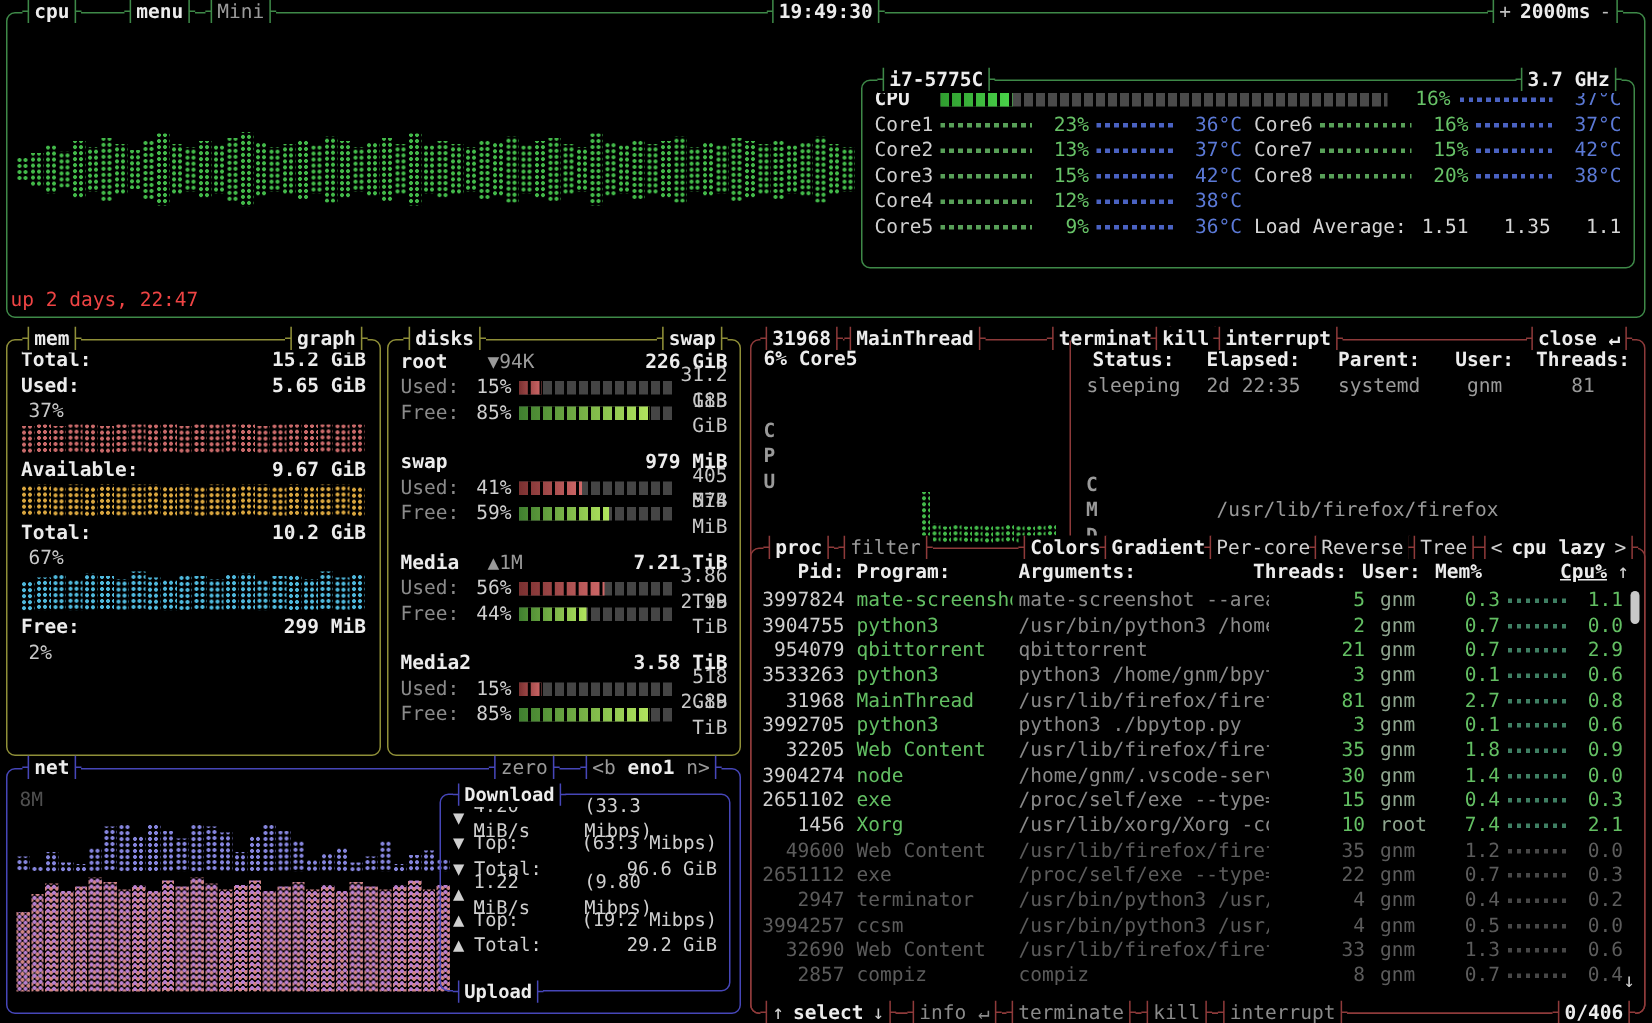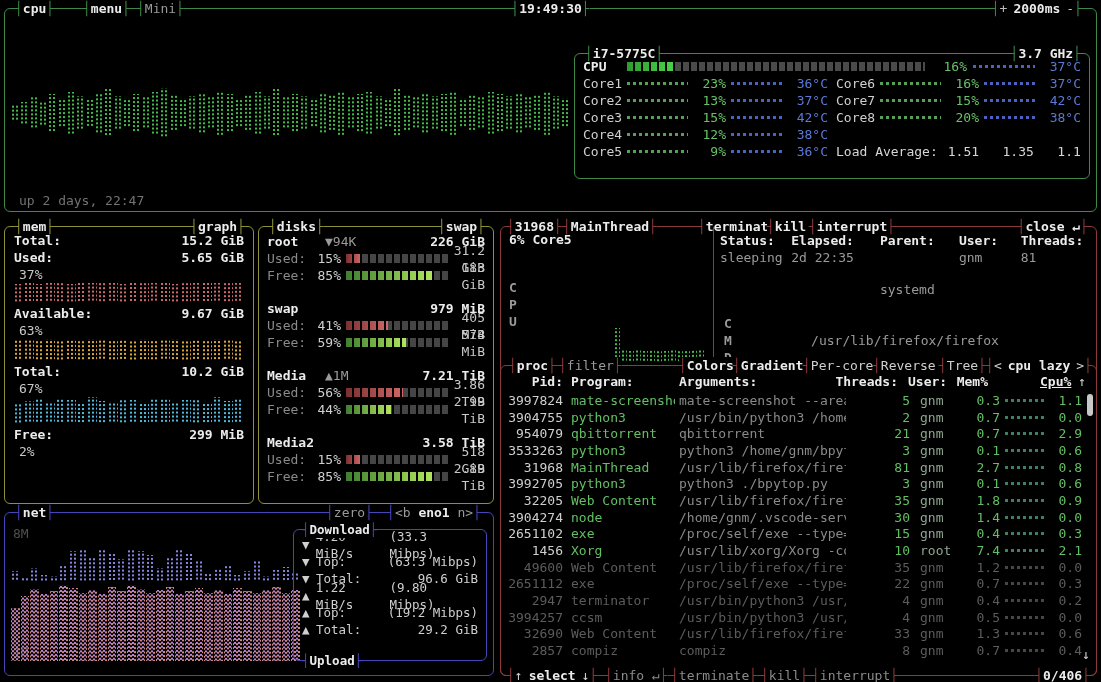--- a/index.html
+++ b/index.html
@@ -8,21 +8,21 @@
   font-family:"DejaVu Sans Mono",monospace;font-size:13px;line-height:17px;color:#bfbfbf}
 b{color:#ececec;font-weight:bold}
 .box{position:absolute;border:1px solid;border-radius:6px;background:#000}
 .bt,.bb{position:absolute;display:flex;background:#000;white-space:pre;height:17px;align-items:center}
 .bt{top:-9px}.bb{bottom:-9px}
 .tk{font-style:normal}
 #cpu-box{top:8px;left:4px;width:1093px;height:204px;border-color:#3e8948}
 #cpu-box .tk{color:#3e8948}
 #cpu-sub{position:absolute;top:44px;right:6px;width:516px;height:126px;border:1px solid #3e8948;border-radius:6px}
 #cpu-graph{position:absolute;left:6px;top:48px;width:560px;height:112px;display:flex}
-#uptime{position:absolute;left:14px;bottom:2px;color:#737373}
+#uptime{position:absolute;left:2px;bottom:2px;color:#ef4444}
 #cpu-rows{padding:4px 8px 0}
 .crow{display:flex;height:17px;align-items:center}
 .crow .cl{width:36px}
 #cpu-meter{flex:1;margin:0 8px;height:9px;position:relative;
   background:repeating-linear-gradient(90deg,#4a4a4a 0 6px,#000 6px 8px)}
 #cpu-meter i{position:absolute;left:0;top:0;bottom:0;
   background:repeating-linear-gradient(90deg,transparent 0 6px,#000 6px 8px),linear-gradient(90deg,#2f9c2f,#4ad34a)}
 .pctv{width:34px;text-align:right;color:#67c267}
 .tdots{width:62px;height:3px;margin:0 6px;align-self:center;
   background:repeating-linear-gradient(90deg,#4a62c2 0 3px,transparent 3px 6px)}
@@ -75,21 +75,21 @@
 #proc-box .tk{color:#8e3a3a}
 #det-left{position:absolute;left:0;top:0;width:212px;height:138px}
 #det-cpu-label{position:absolute;left:8px;top:4px;white-space:pre}
 .vert{position:absolute;width:9px;word-break:break-all;line-height:17px;color:#9a9a9a;font-weight:bold}
 #det-vert-cpu{left:8px;top:52px}
 #det-graph{position:absolute;left:22px;bottom:3px;width:182px;height:36px;display:flex;align-items:flex-end}
 #det-div{position:absolute;left:212px;top:0;height:138px;border-left:1px solid #8e3a3a}
 #det-right{position:absolute;left:213px;top:0;right:0;height:138px}
 #det-heads{display:flex;padding:5px 6px 0}
 #det-vals{display:flex;padding:0 6px;color:#9a9a9a}
-.drh,.drv{text-align:left}
+.drh,.drv{text-align:center}
 #det-mem-row{position:absolute;top:57px;left:0;right:0;display:flex;justify-content:center;align-items:center;white-space:pre}
 #det-mem-meter{display:inline-flex;align-items:center;margin:0 8px}
 .mm-g{width:38px;height:4px;background:repeating-linear-gradient(90deg,#4f4f4f 0 2px,transparent 2px 5px)}
 .mm-fill{width:88px;height:11px;background-image:radial-gradient(#3fc43f 1.2px,transparent 1.5px);background-size:4px 4px}
 #det-vert-cmd{left:10px;top:88px}
 #det-cmdline{position:absolute;top:105px;left:0;right:0;text-align:center;color:#9a9a9a}
 #proc-sub{position:absolute;left:-1px;right:-1px;top:138px;bottom:-1px;border:1px solid #8e3a3a;border-radius:6px}
 #proc-sub .tk{color:#8e3a3a}
 #phead{display:flex;padding:7px 10px 0 6px;height:24px}
 .col-pid{width:56px;text-align:right}
@@ -306,21 +306,20 @@
         <span class="gbar" style="height: 94%; background-image: radial-gradient(rgb(201, 106, 106) 1.1px, transparent 1.5px); background-size: 4px 4px; background-position: 0px 100%;"></span>
         <span class="gbar" style="height: 95%; background-image: radial-gradient(rgb(201, 106, 106) 1.1px, transparent 1.5px); background-size: 4px 4px; background-position: 0px 100%;"></span>
         <span class="gbar" style="height: 93%; background-image: radial-gradient(rgb(201, 106, 106) 1.1px, transparent 1.5px); background-size: 4px 4px; background-position: 0px 100%;"></span>
         <span class="gbar" style="height: 96%; background-image: radial-gradient(rgb(201, 106, 106) 1.1px, transparent 1.5px); background-size: 4px 4px; background-position: 0px 100%;"></span>
         <span class="gbar" style="height: 94%; background-image: radial-gradient(rgb(201, 106, 106) 1.1px, transparent 1.5px); background-size: 4px 4px; background-position: 0px 100%;"></span>
       </div>
       <div class="mline">
         <b>Available:</b>
         <b>9.67 GiB</b>
       </div>
-      <div class="mpct">63%</div>
       <div class="mgraph" style="height: 22px;">
         <span class="gbar" style="height: 90%; background-image: radial-gradient(rgb(217, 166, 63) 1.1px, transparent 1.5px); background-size: 4px 4px; background-position: 0px 100%;"></span>
         <span class="gbar" style="height: 94%; background-image: radial-gradient(rgb(217, 166, 63) 1.1px, transparent 1.5px); background-size: 4px 4px; background-position: 0px 100%;"></span>
         <span class="gbar" style="height: 92%; background-image: radial-gradient(rgb(217, 166, 63) 1.1px, transparent 1.5px); background-size: 4px 4px; background-position: 0px 100%;"></span>
         <span class="gbar" style="height: 96%; background-image: radial-gradient(rgb(217, 166, 63) 1.1px, transparent 1.5px); background-size: 4px 4px; background-position: 0px 100%;"></span>
         <span class="gbar" style="height: 93%; background-image: radial-gradient(rgb(217, 166, 63) 1.1px, transparent 1.5px); background-size: 4px 4px; background-position: 0px 100%;"></span>
         <span class="gbar" style="height: 95%; background-image: radial-gradient(rgb(217, 166, 63) 1.1px, transparent 1.5px); background-size: 4px 4px; background-position: 0px 100%;"></span>
         <span class="gbar" style="height: 92%; background-image: radial-gradient(rgb(217, 166, 63) 1.1px, transparent 1.5px); background-size: 4px 4px; background-position: 0px 100%;"></span>
         <span class="gbar" style="height: 96%; background-image: radial-gradient(rgb(217, 166, 63) 1.1px, transparent 1.5px); background-size: 4px 4px; background-position: 0px 100%;"></span>
         <span class="gbar" style="height: 94%; background-image: radial-gradient(rgb(217, 166, 63) 1.1px, transparent 1.5px); background-size: 4px 4px; background-position: 0px 100%;"></span>
@@ -627,21 +626,21 @@
     <div id="det-heads">
         <b class="drh" style="width: 74px;">Status:</b>
         <b class="drh" style="width: 92px;">Elapsed:</b>
         <b class="drh" style="width: 82px;">Parent:</b>
         <b class="drh" style="width: 64px;">User:</b>
         <b class="drh" style="width: 72px;">Threads:</b>
       </div>
     <div id="det-vals">
         <span class="drv" style="width: 74px;">sleeping</span>
         <span class="drv" style="width: 92px;">2d 22:35</span>
-        <span class="drv" style="width: 82px; margin-top: 32px;">systemd</span>
+        <span class="drv" style="width: 82px;">systemd</span>
         <span class="drv" style="width: 64px;">gnm</span>
         <span class="drv" style="width: 72px;">81</span>
       </div>
     <div class="vert" id="det-vert-cmd">CMD</div>
     <div id="det-cmdline">/usr/lib/firefox/firefox</div>
   </div>
 
   <div id="proc-sub">
     <span class="bt" style="left:8px"><i class="tk">┤</i><b>proc</b><i class="tk">├</i></span>
     <span class="bt" style="left:58px"><i class="tk">┤</i><span class="gr">filter</span><i class="tk">├</i></span>

